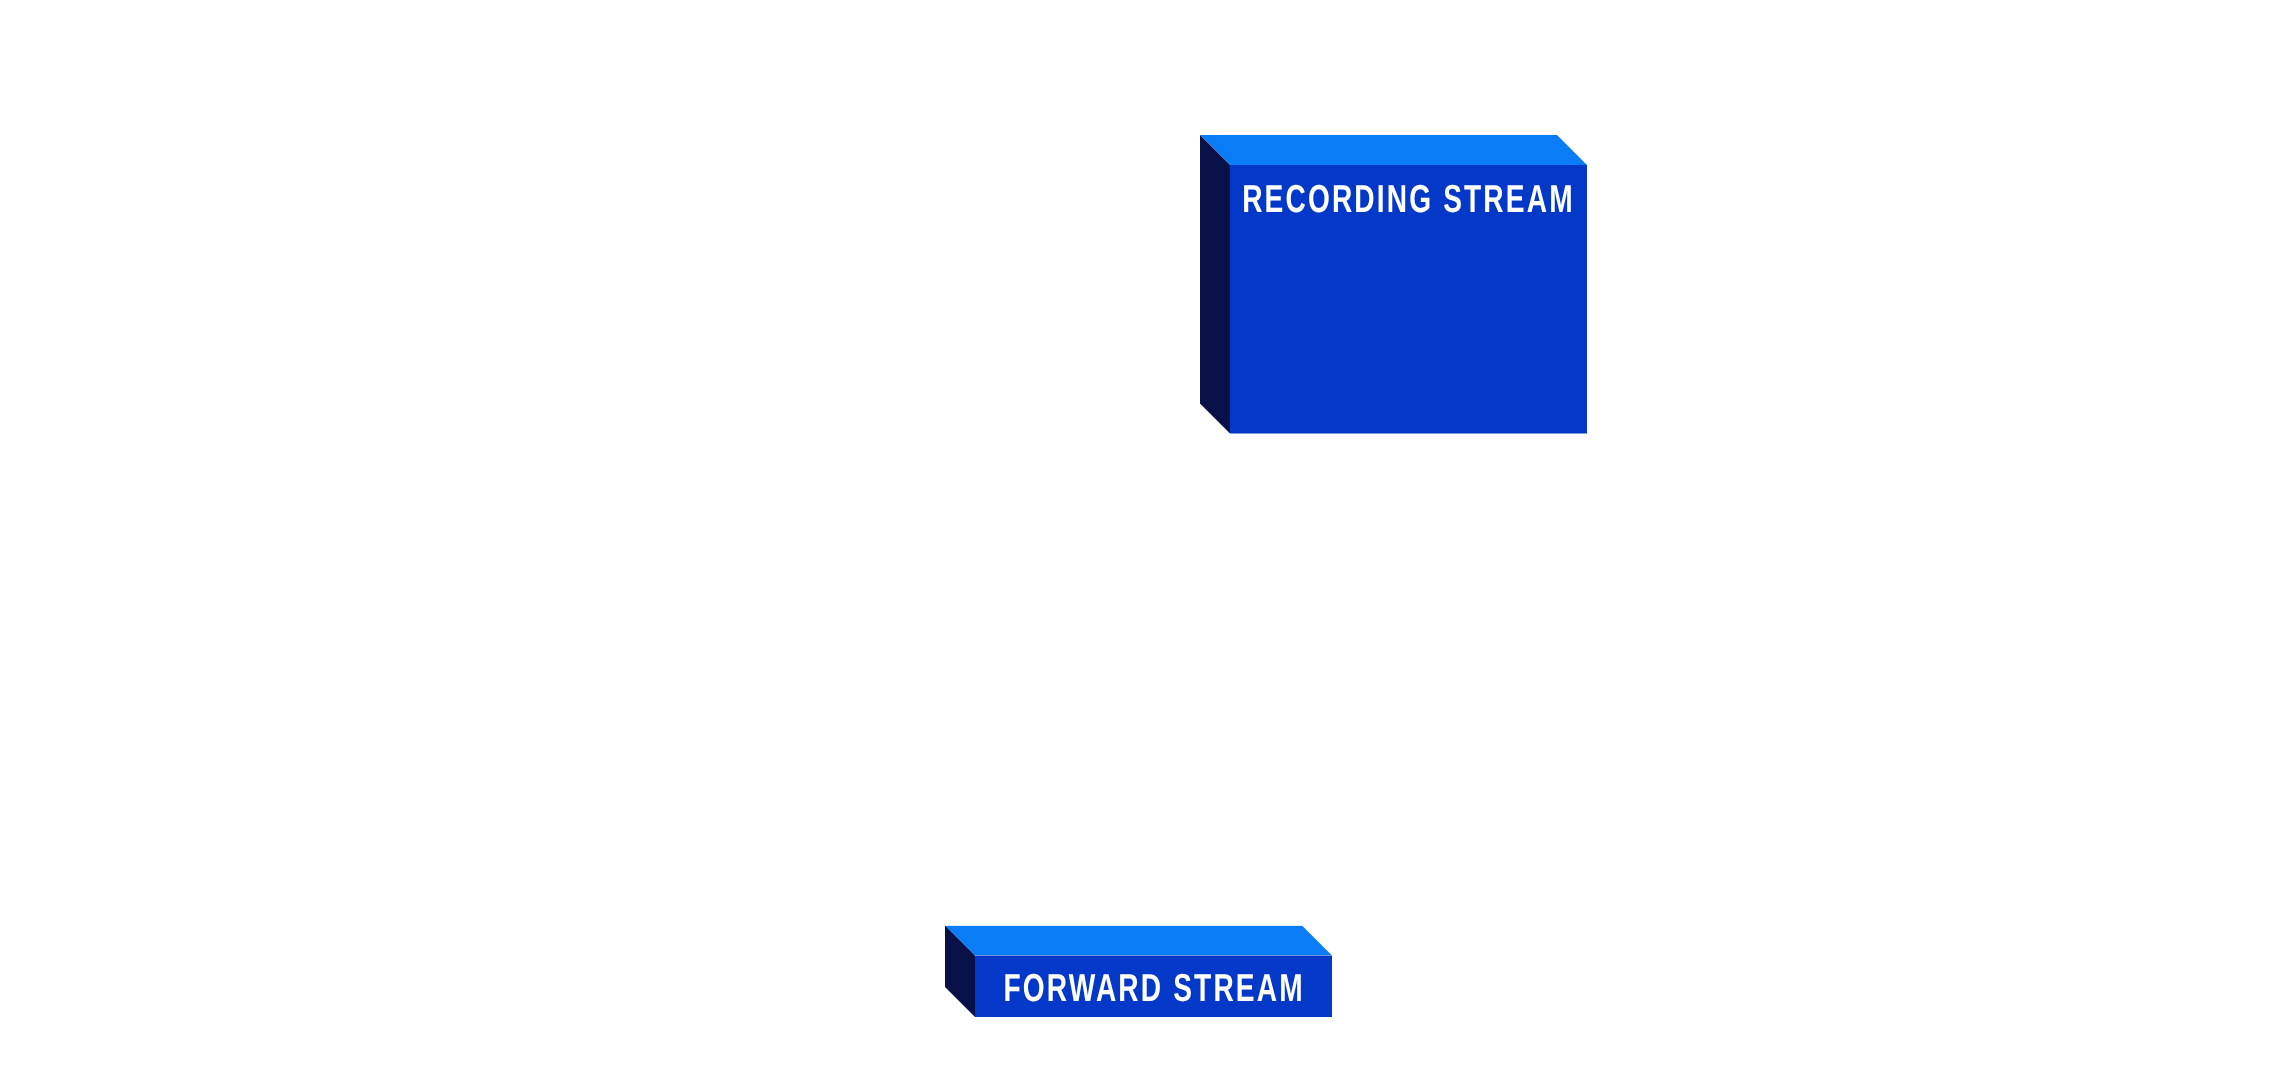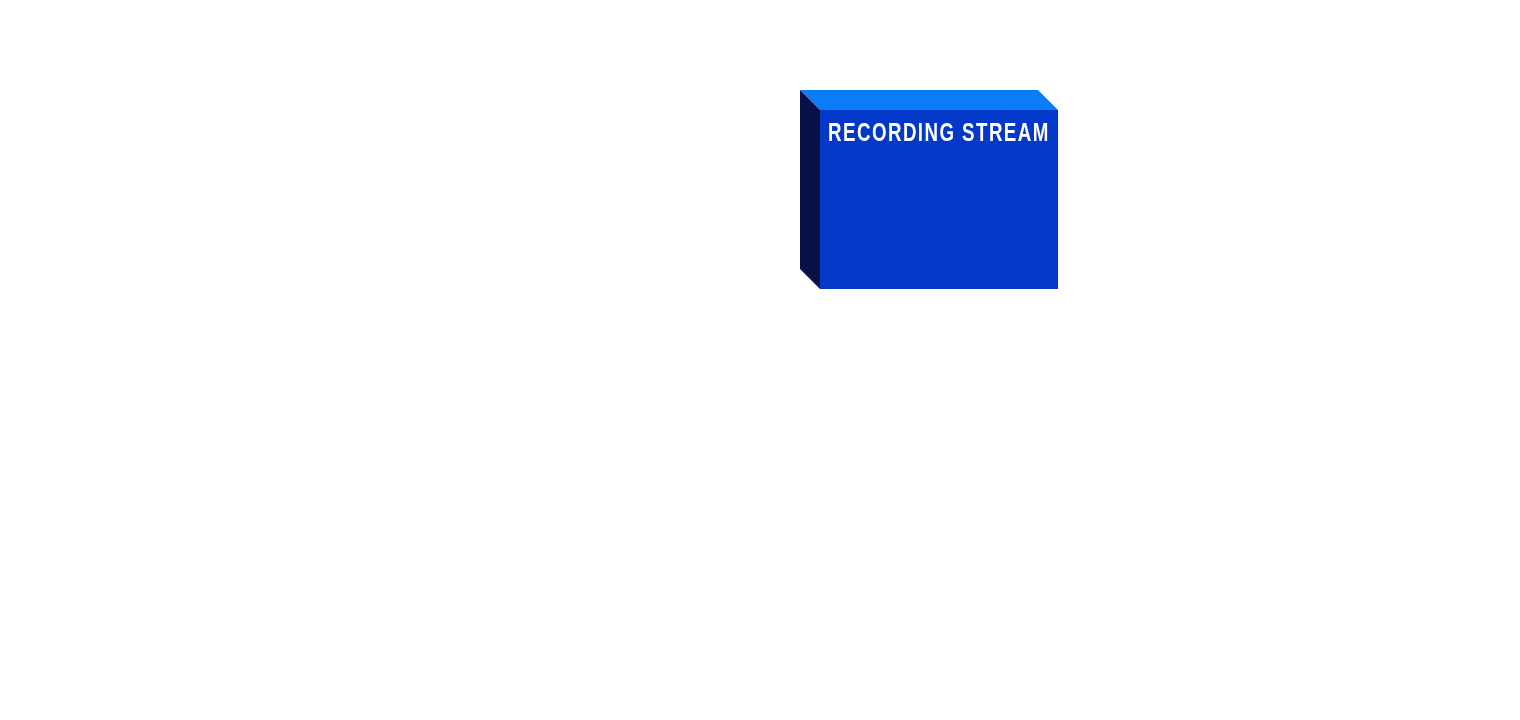--- a/index.html
+++ b/index.html
@@ -75,14 +75,21 @@
 <div class="canvas">
 
   <div class="box3d box-recording">
     <div class="face face-top" style="background-color: rgb(10, 124, 245);"></div>
     <div class="face face-side" style="background-color: rgb(7, 17, 72);"></div>
     <div class="face face-front" style="background-color: rgb(4, 56, 201);">
       <div class="box-label" style="color: rgb(255, 255, 255);">RECORDING STREAM</div>
     </div>
   </div>
 
+  <div class="box3d box-forward">
+    <div class="face face-top" style="background-color: rgb(10, 124, 245);"></div>
+    <div class="face face-side" style="background-color: rgb(7, 17, 72);"></div>
+    <div class="face face-front" style="background-color: rgb(4, 56, 201);">
+      <div class="box-label" style="color: rgb(255, 255, 255);">FORWARD STREAM</div>
+    </div>
+  </div>
 
 </div>
 
 </body></html>

